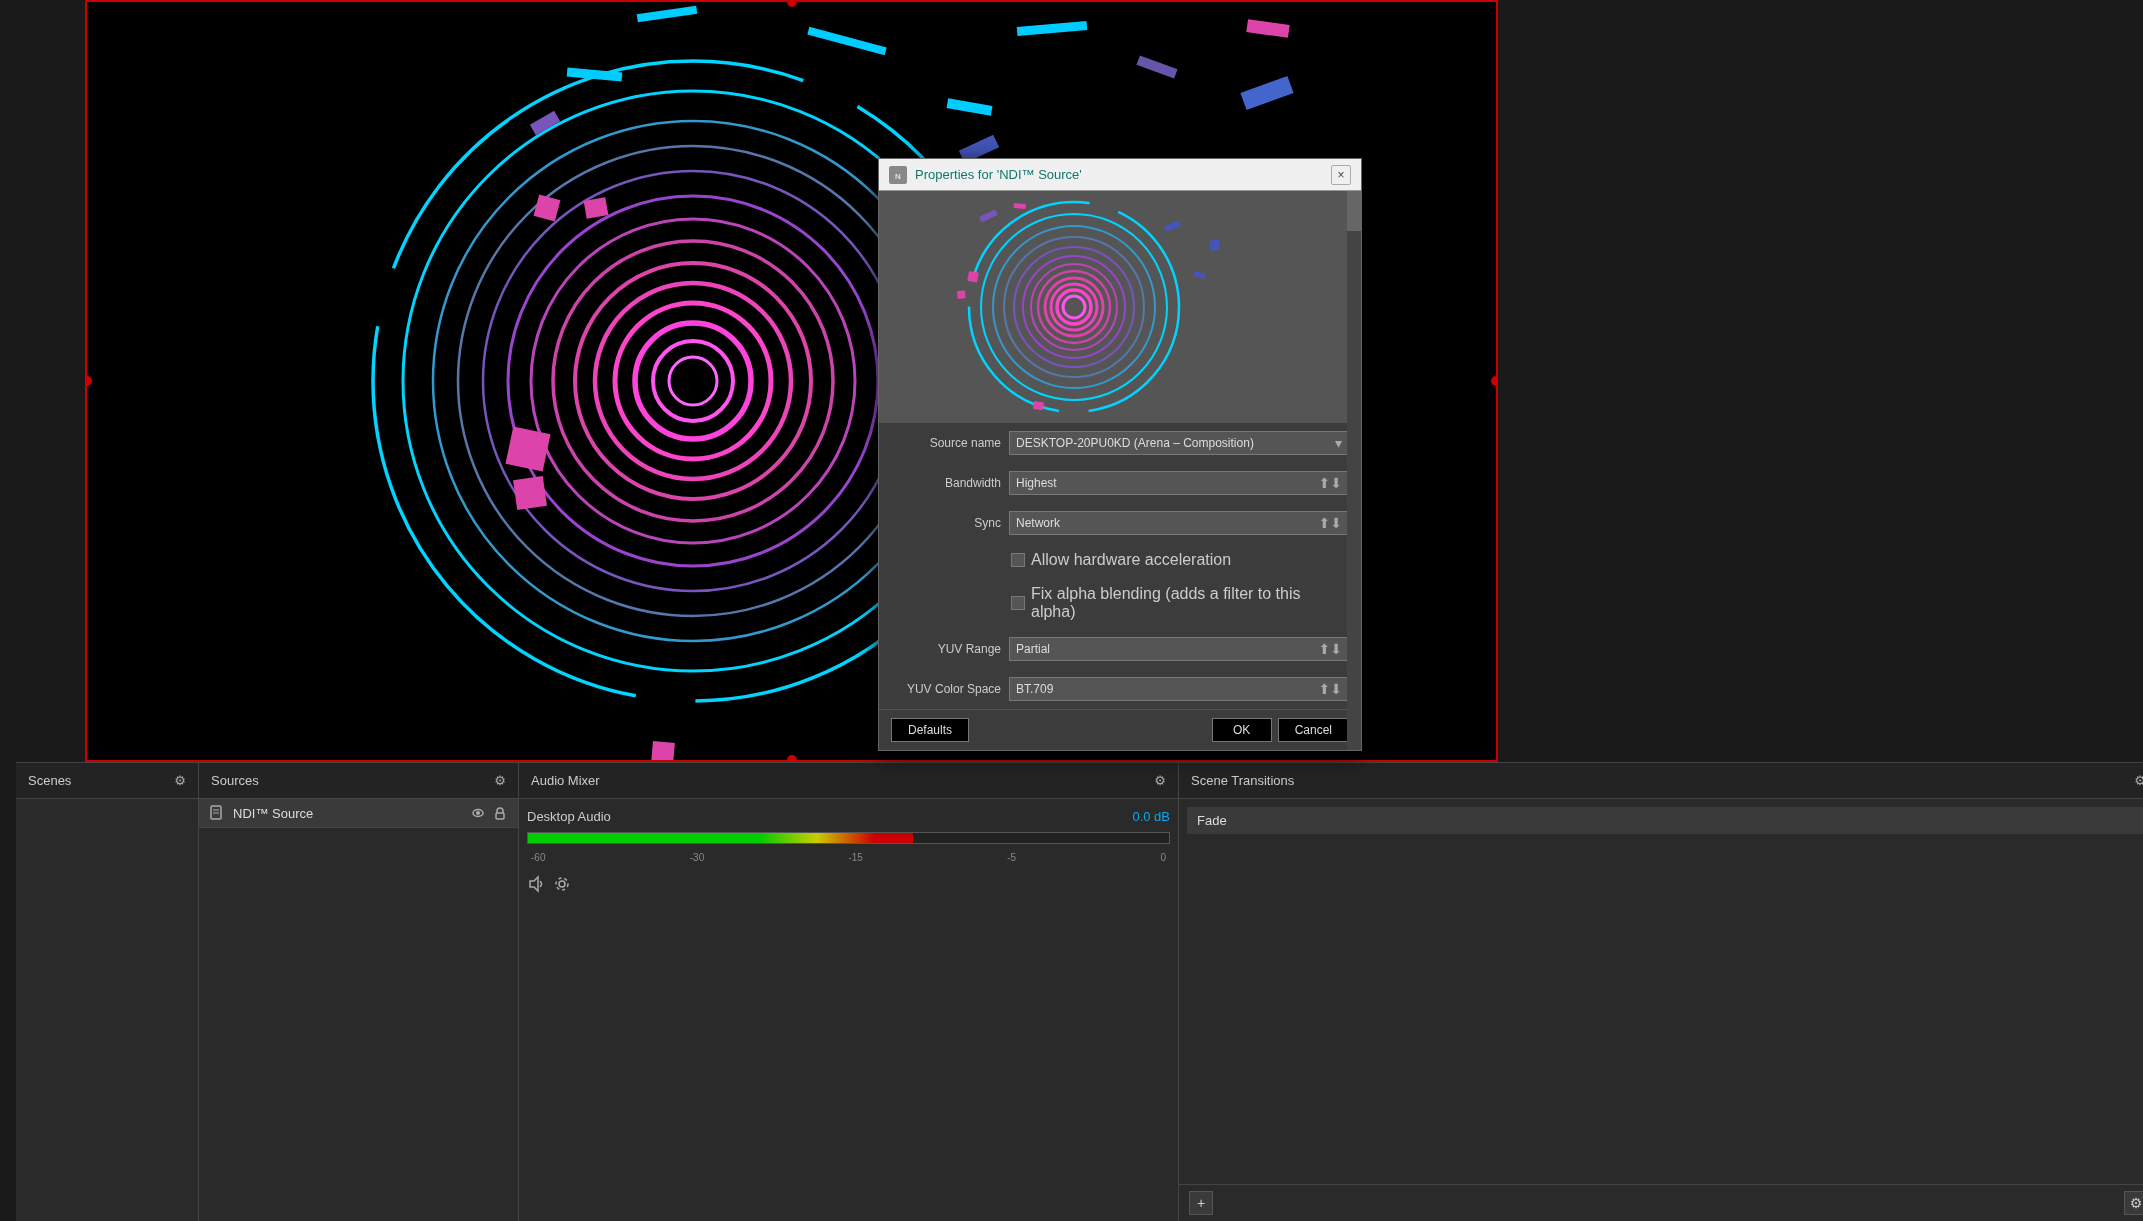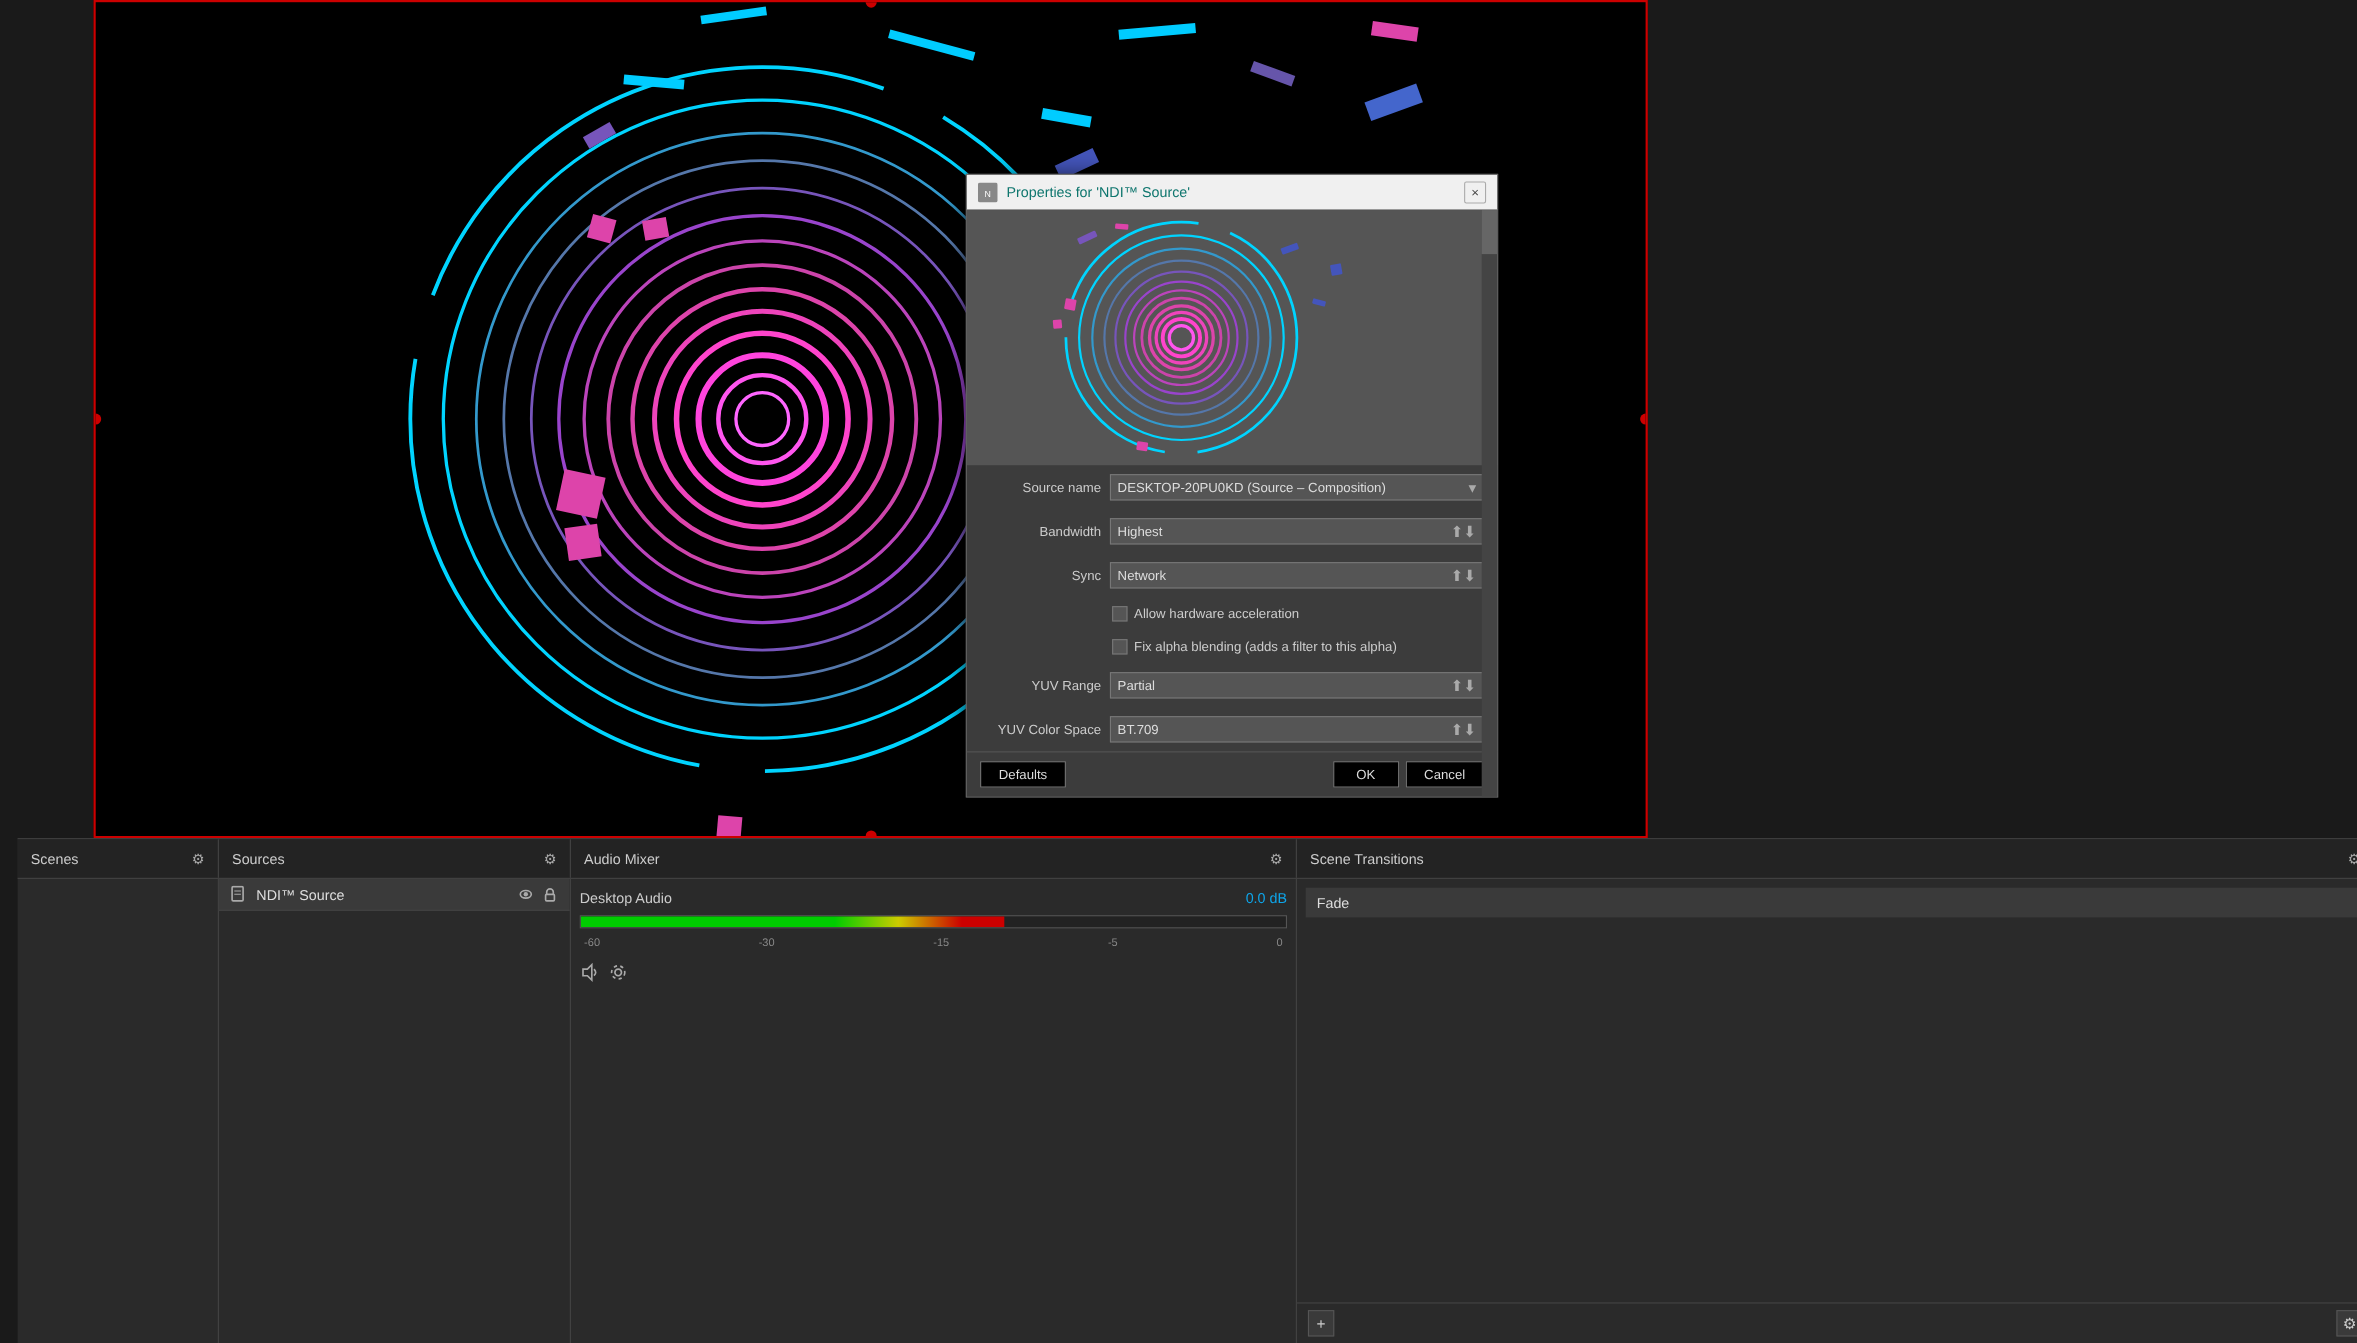--- a/index.html
+++ b/index.html
@@ -340,21 +340,21 @@
     .form-checkbox {
       width: 14px;
       height: 14px;
       background: #555;
       border: 1px solid #777;
       flex-shrink: 0;
     }
 
     .form-checkbox-label {
       color: #ccc;
-      font-size: 12px;
+      font-size: 16px;
     }
 
     #dialog-buttons {
       display: flex;
       justify-content: space-between;
       align-items: center;
       padding: 8px 12px;
       background: #3c3c3c;
       border-top: 1px solid #555;
     }
@@ -490,21 +490,21 @@
       <rect x="78" y="100" width="8" height="8" rx="1" fill="#dd44aa" transform="rotate(-5 78 100)"></rect>
       <rect x="155" y="210" width="10" height="8" rx="1" fill="#dd44aa" transform="rotate(8 155 210)"></rect>
     </svg>
   </div>
 
   <div id="dialog-form">
 
     <div class="form-row">
       <span class="form-label">Source name</span>
       <div class="form-control">
-        <span>DESKTOP-20PU0KD (Source – Composition)</span>
+        <span>DESKTOP-20PU0KD (Arena – Composition)</span>
         <span class="form-control-arrow">▾</span>
       </div>
     </div>
 
     <div class="form-row">
       <span class="form-label">Bandwidth</span>
       <div class="form-control">
         <span>Highest</span>
         <span class="form-control-arrow">⬆⬇</span>
       </div>

